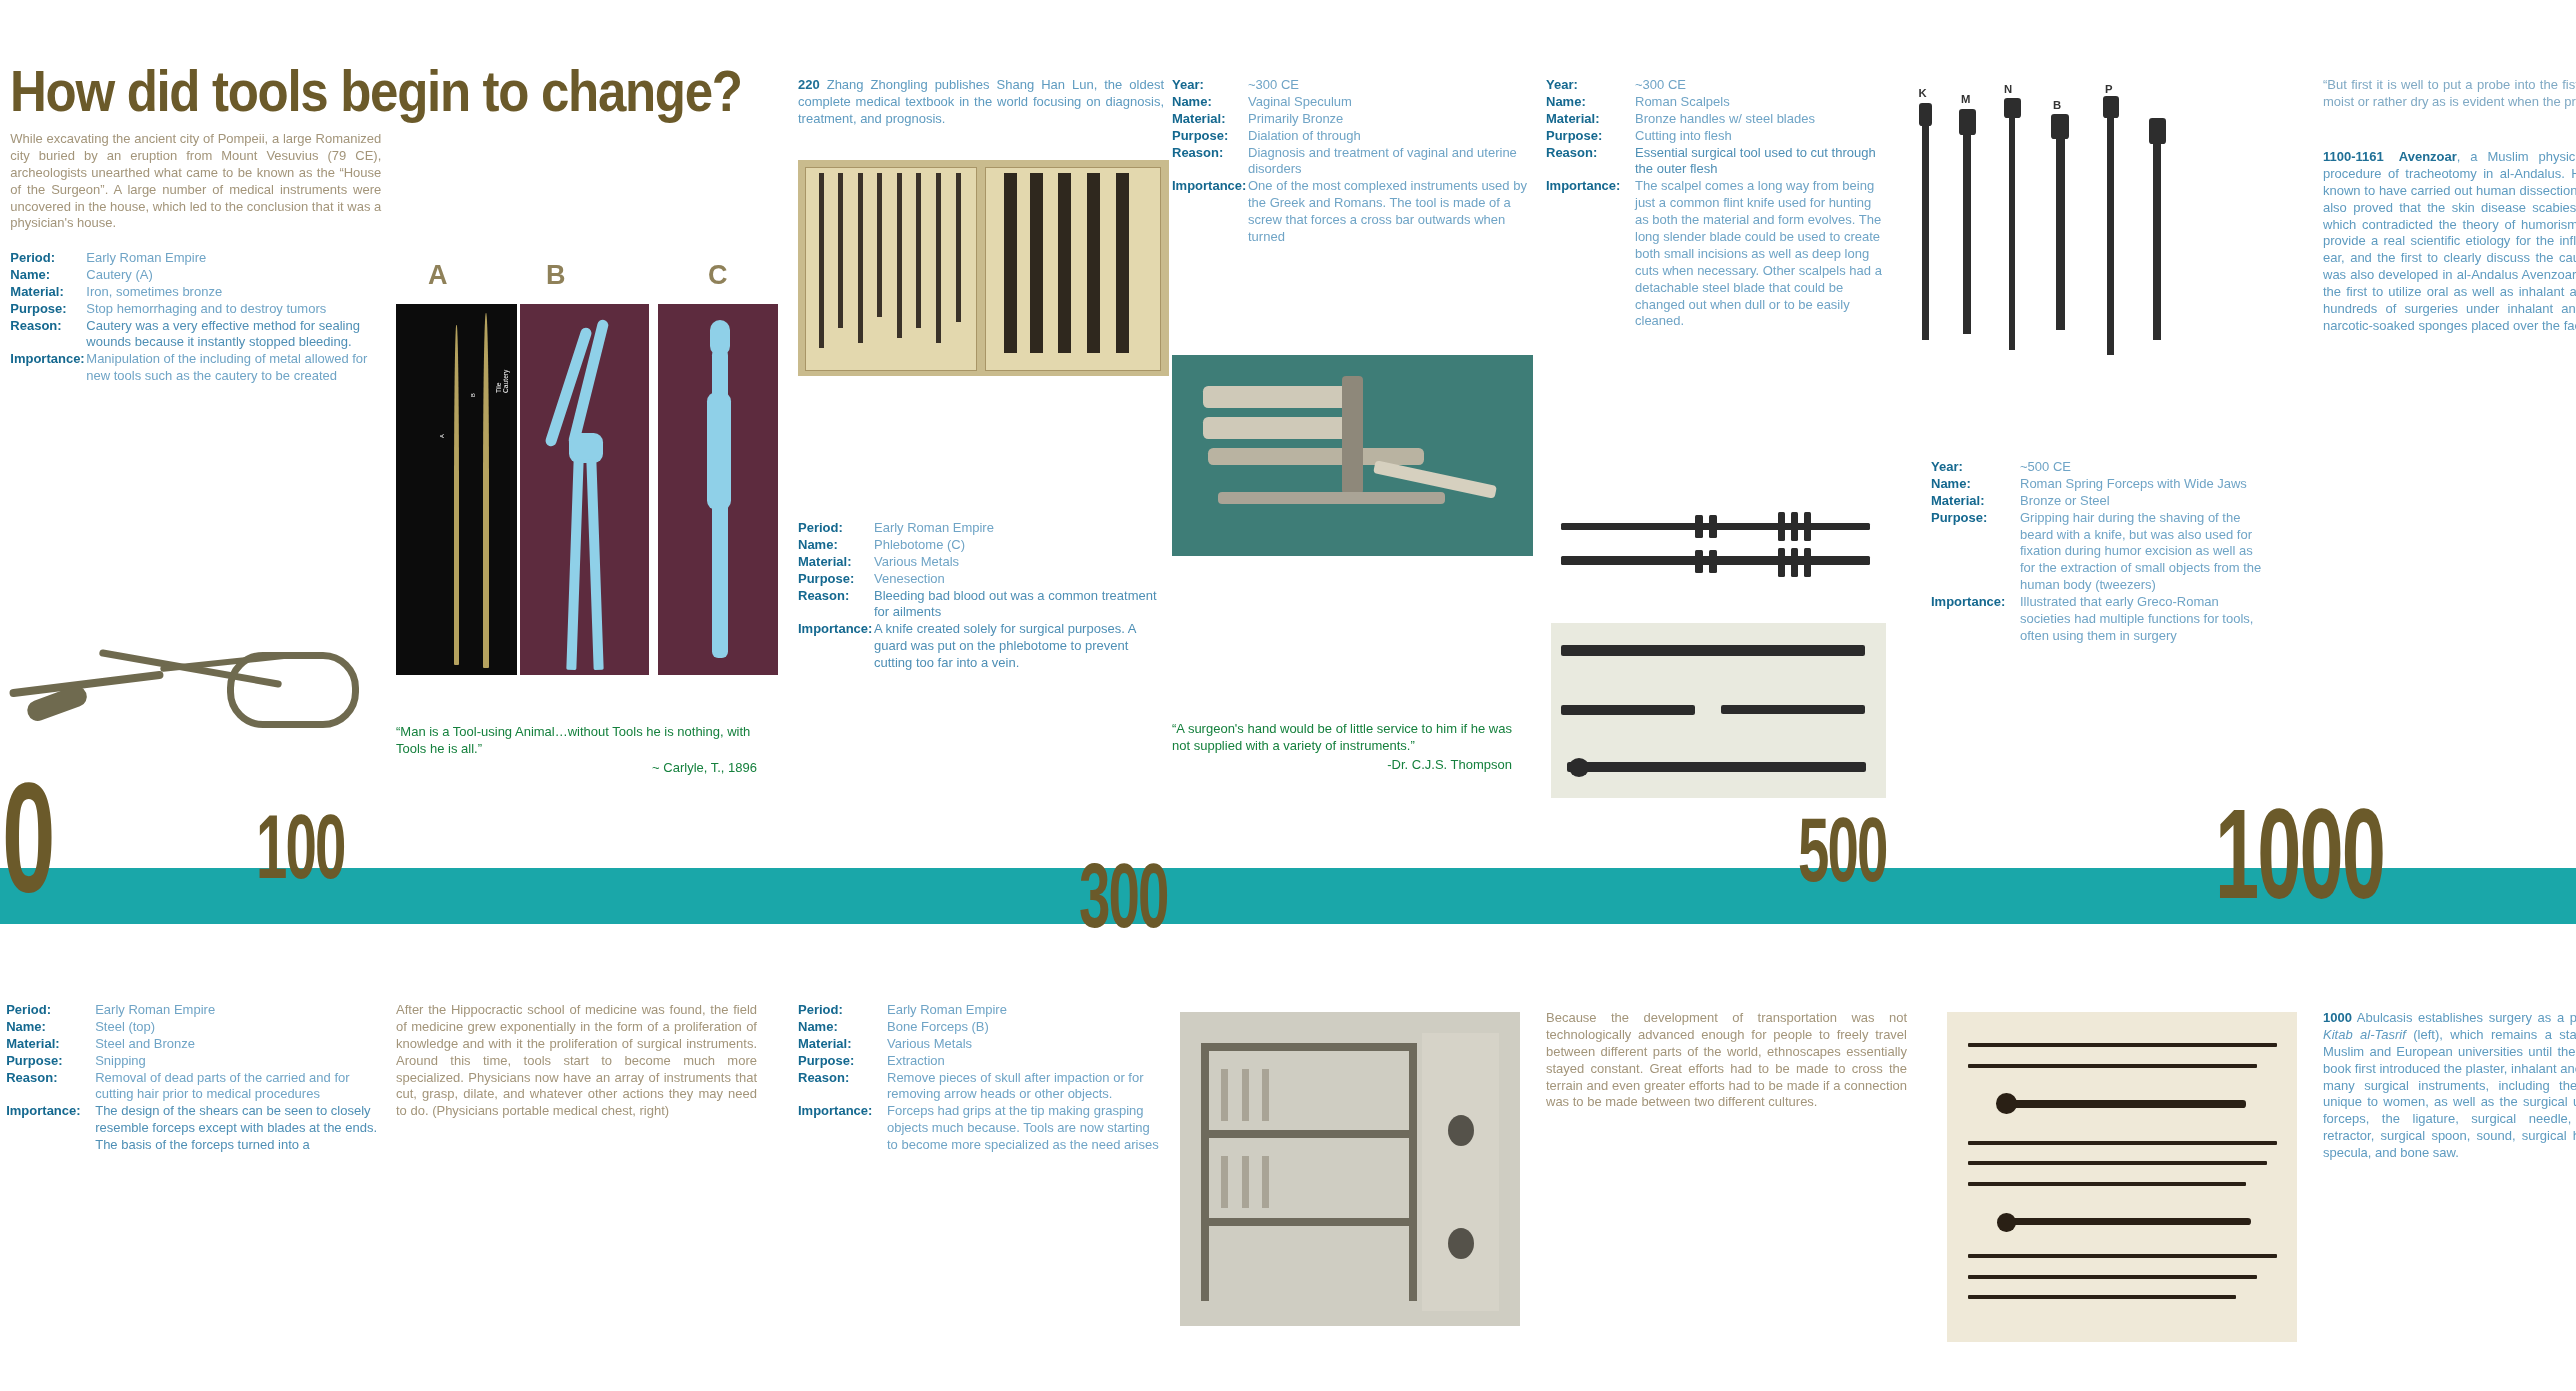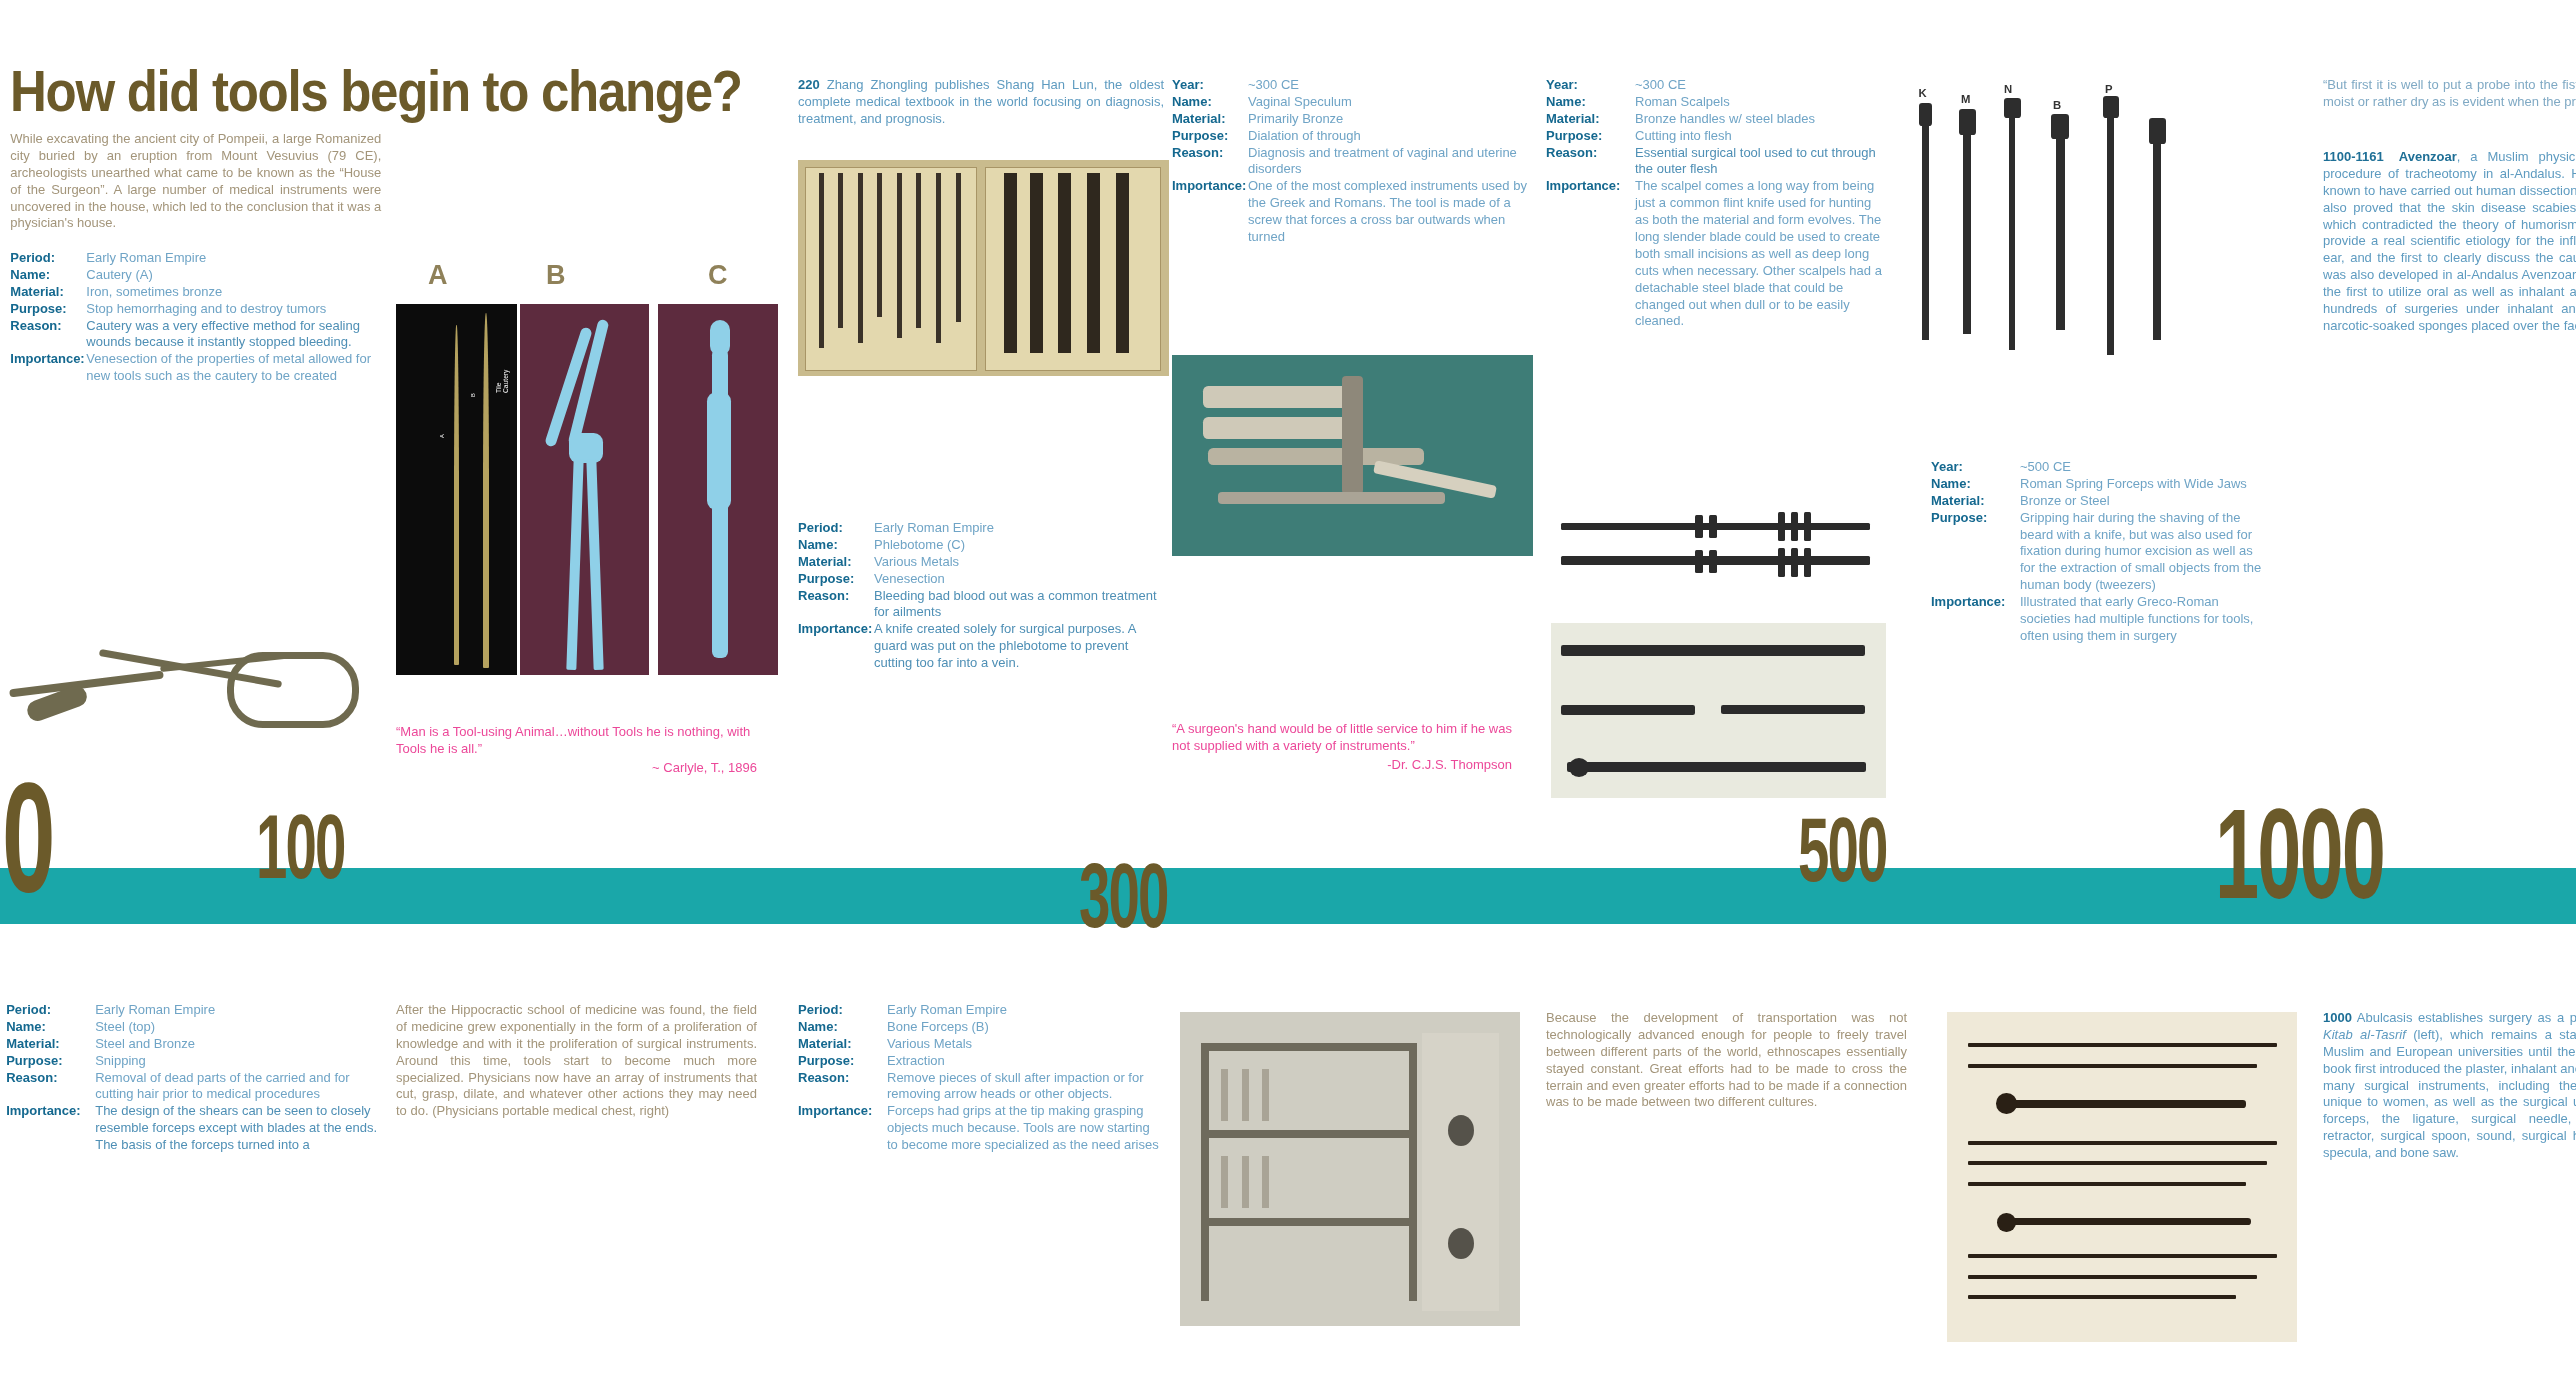--- a/index.html
+++ b/index.html
@@ -44,21 +44,21 @@
   .spec .k{
     color:#14688f;font-weight:700;flex:0 0 auto;
     width:76px;padding-right:3.1px;box-sizing:border-box;
   }
   .spec.w170 .k{width:89px;}
   .spec .v{color:#6fa4c6;flex:1 1 auto;}
   .spec .v.darker{color:#4e8fb5;}
 
   
   .quote{position:absolute;color:#7fa9c4;font-size:13px;line-height:1.30;}
-  .quote.tan{color:#ec4899;}
+  .quote.tan{color:#15803d;}
   .quote .attr{display:block;text-align:right;margin-top:2.1px;}
 
   
   #band{position:absolute;left:0;top:868px;width:3487px;height:56px;background:#1aa7a9;}
   .tick{
     position:absolute;color:#6b5a2a;font-weight:700;line-height:.78;
     transform-origin:left top;white-space:nowrap;letter-spacing:-3.1px;
   }
 
   
@@ -133,21 +133,21 @@
     <div class="row">
       <div class="k">Purpose:</div>
       <div class="v">Stop hemorrhaging and to destroy tumors</div>
     </div>
     <div class="row">
       <div class="k">Reason:</div>
       <div class="v darker">Cautery was a very effective method for sealing wounds because it instantly stopped bleeding.</div>
     </div>
     <div class="row">
       <div class="k">Importance:</div>
-      <div class="v">Venesection of the properties of metal allowed for new tools such as the cautery to be created</div>
+      <div class="v">Manipulation of the including of metal allowed for new tools such as the cautery to be created</div>
     </div>
   </div>
 
   <div id="cautery-photo">
     <div class="cautery-arm" style="left:4.1px;top:77px;width:155px;height:8.2px;transform:rotate(-7deg);"></div>
     <div class="cautery-arm" style="left:93px;top:62px;width:185px;height:7.2px;transform:rotate(10deg);"></div>
     <div class="cautery-arm" style="left:155px;top:56px;width:134px;height:6.2px;transform:rotate(-6deg);"></div>
     <div class="cautery-arm" style="left:222px;top:49px;width:118px;height:62px;border-radius:36px;background:transparent;border:7.7px solid #6f6a4f;"></div>
     <div class="cautery-arm" style="left:20.6px;top:90px;width:62px;height:20.6px;border-radius:15.5px;transform:rotate(-20deg);"></div>
   </div>

